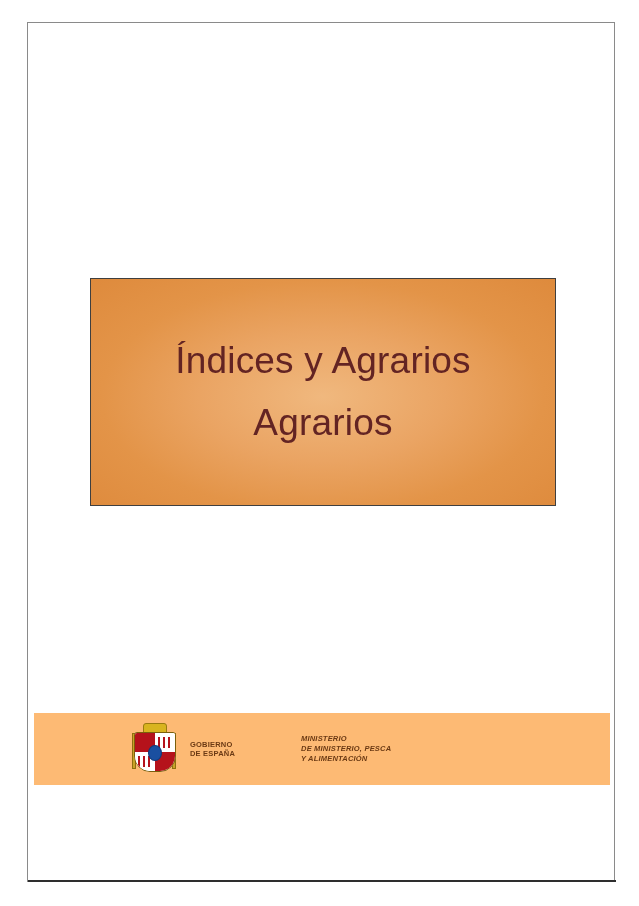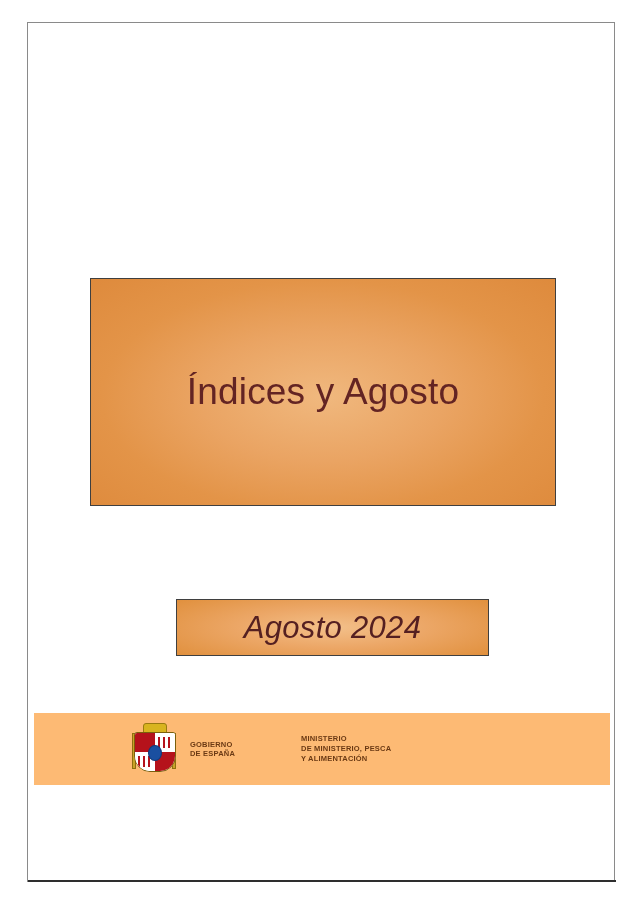--- a/index.html
+++ b/index.html
@@ -167,44 +167,42 @@
     letter-spacing: 0.2px;
   }
   .ministry-text {
     margin-left: 66px;
     color: #6b3a14;
     font-size: 7.5px;
     line-height: 10px;
     font-weight: 700;
     letter-spacing: 0.2px;
   }
-  .ministry-text div { white-space: nowrap; }
+  .ministry-text div { white-space: nowrap; font-style: italic; }
 
   
   .bottom-rule {
     position: absolute;
     left: 0;
     bottom: -1px;
     width: 588px;
     height: 2px;
     background: #2e2e2e;
   }
 </style>
 </head>
 <body>
 
 <div class="page">
 
   <div class="title-box">
-    <div class="title-line">Índices y Agosto</div>
+    <div class="title-line">Índices y Agrarios</div>
+    <div class="title-line">Agrarios</div>
   </div>
 
-  <div class="date-box">
-    <div class="date-text">Agosto 2024</div>
-  </div>
 
   <div class="banner">
 
     <div class="crest">
       <div class="crown"></div>
       <div class="pillars">
         <span class="left"></span>
         <span class="right"></span>
       </div>
       <div class="shield">

